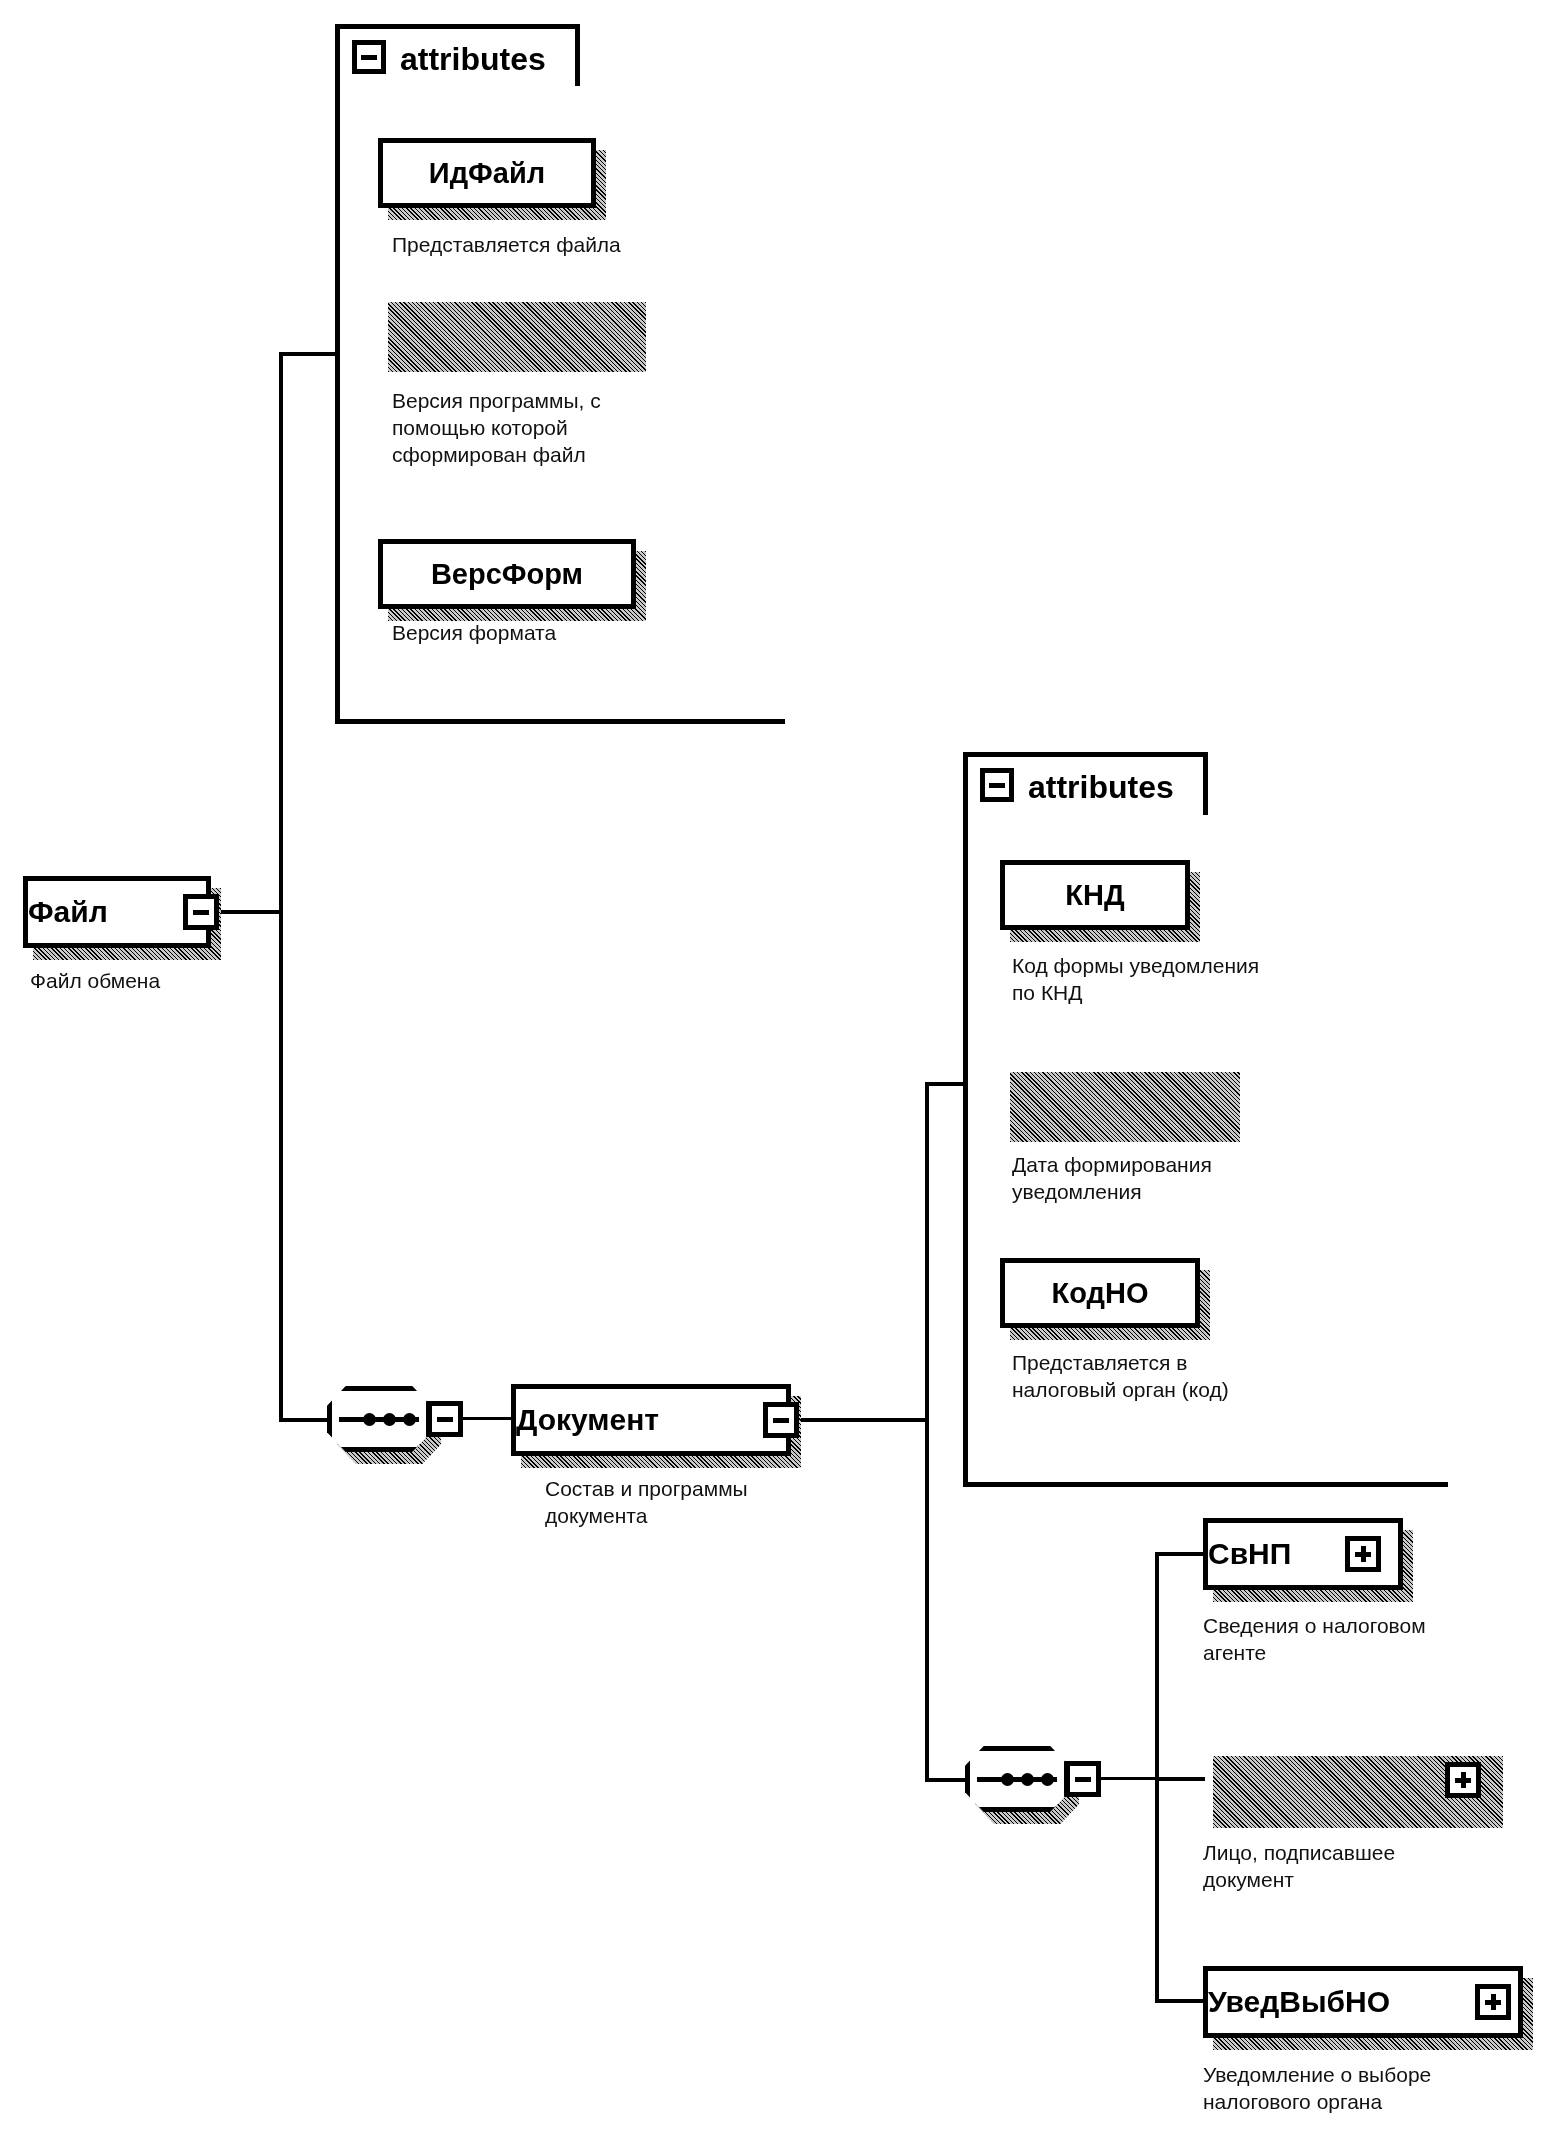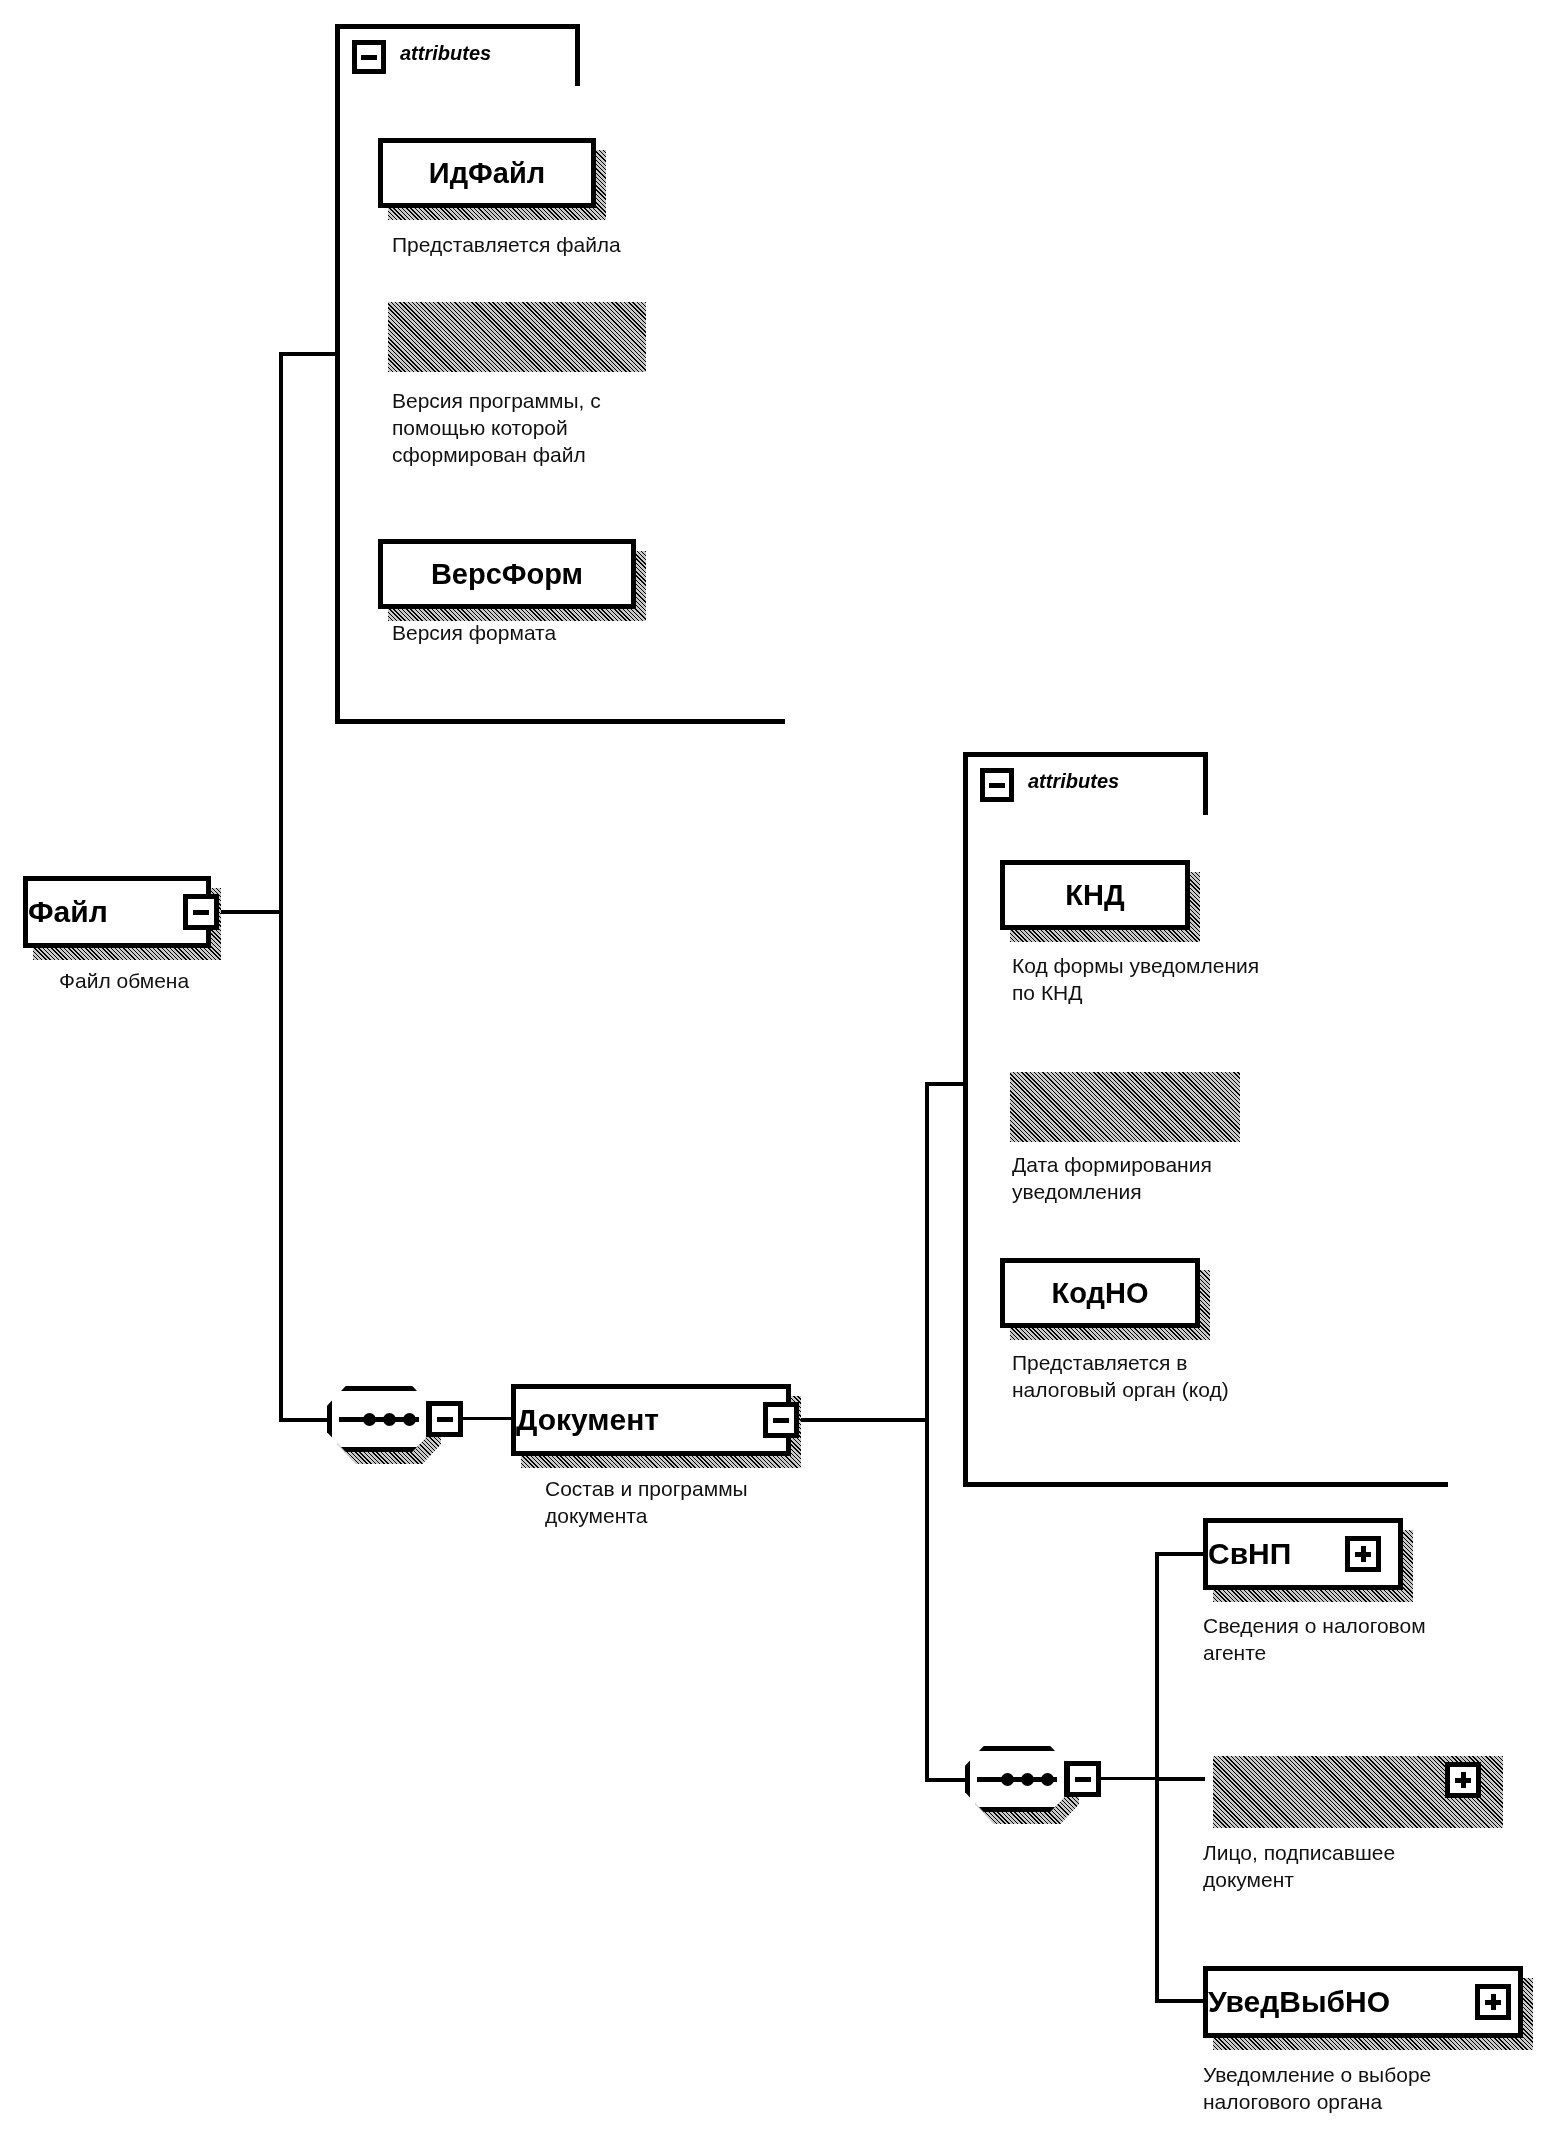--- a/index.html
+++ b/index.html
@@ -110,23 +110,22 @@
   }
   .attrs-header{
     position:absolute;
     box-sizing:border-box;
     border-top:5px solid #000;
     border-right:5px solid #000;
     z-index:2;
   }
   .attrs-title{
     position:absolute;
-    font-style:italic;
     font-weight:bold;
-    font-size:20px;
+    font-size:32px;
     line-height:1;
     z-index:6;
   }
   .attrs-toggle{
     position:absolute;
     box-sizing:border-box;
     width:34px;height:34px;
     border:5px solid #000;
     background:#fff;
     z-index:7;
@@ -200,21 +199,21 @@
   <div class="attrbox" style="left:378px;top:539px;width:258px;height:70px;">
     <span class="attr-label">ВерсФорм</span>
   </div>
   <div class="caption" style="left:392px;top:620px;width:330px;">Версия формата</div>
 
   <div class="node-shadow" style="left:33px;top:888px;width:188px;height:72px;"></div>
   <div class="node" style="left:23px;top:876px;width:188px;height:72px;">
     <span class="node-label">Файл</span>
   </div>
   <div class="toggle" style="left:183px;top:894px;"></div>
-  <div class="caption" style="left:30px;top:968px;width:300px;margin-left:29px;">Файл обмена</div>
+  <div class="caption" style="left:30px;top:968px;width:300px;">Файл обмена</div>
 
   <div class="hline" style="left:219px;top:910px;width:64px;"></div>
   <div class="vline" style="left:279px;top:352px;height:1070px;"></div>
 
   <div class="hline" style="left:279px;top:352px;width:60px;"></div>
 
   <div class="hline" style="left:279px;top:1418px;width:50px;"></div>
 
   <div class="seq-shadow" style="left:337px;top:1398px;width:104px;height:66px;"></div>
   <div class="seq" style="left:327px;top:1386px;">

